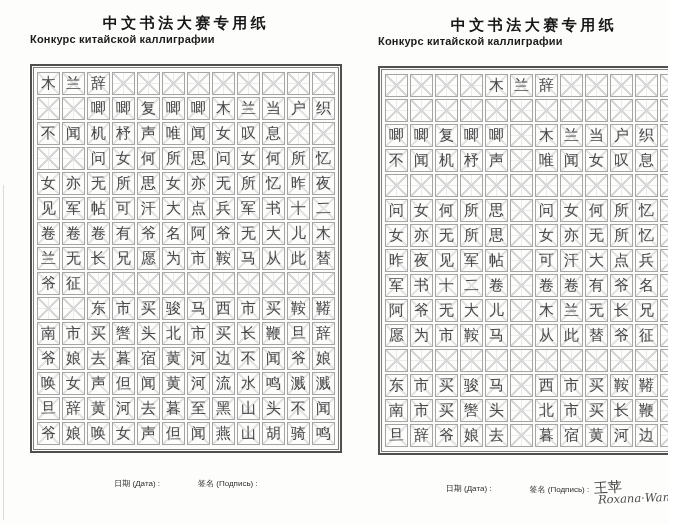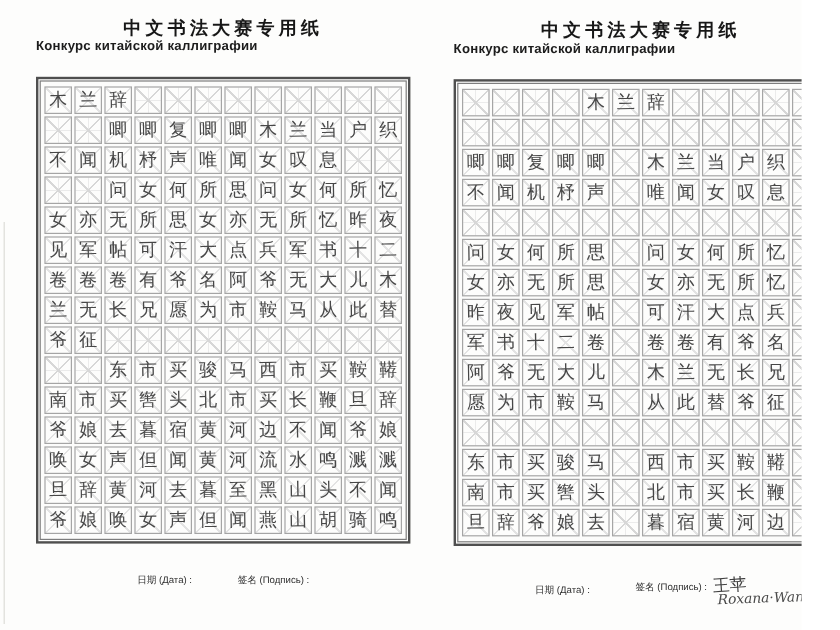--- a/index.html
+++ b/index.html
@@ -35,21 +35,21 @@
     position:relative;font-size:15px;line-height:1;color:#474747;
     font-family:"DejaVu Sans","Liberation Sans",sans-serif;
     transform:rotate(-1deg);
   }
   .cell.filled{
     background-image:
       linear-gradient(45deg,  transparent 47.5%, #e3e3e3 47.5%, #e3e3e3 52.5%, transparent 52.5%),
       linear-gradient(135deg, transparent 47.5%, #e3e3e3 47.5%, #e3e3e3 52.5%, transparent 52.5%);
   }
   .footer{
-    position:absolute;display:flex;justify-content:center;align-items:flex-end;
+    position:absolute;display:flex;justify-content:center;align-items:center;
     gap:38px;font-size:8px;color:#2e2e2e;white-space:nowrap;
   }
   .sig-cn{
     display:inline-block;font-size:14px;color:#3f3f3f;margin-left:5px;
     transform:rotate(-4deg);font-family:"DejaVu Sans","Liberation Sans",sans-serif;
   }
   .sig-latin{
     position:absolute;font-size:11.5px;color:#4a4a4a;font-style:italic;
     font-family:"DejaVu Serif","Liberation Serif",serif;transform:rotate(-2deg);
     white-space:nowrap;

